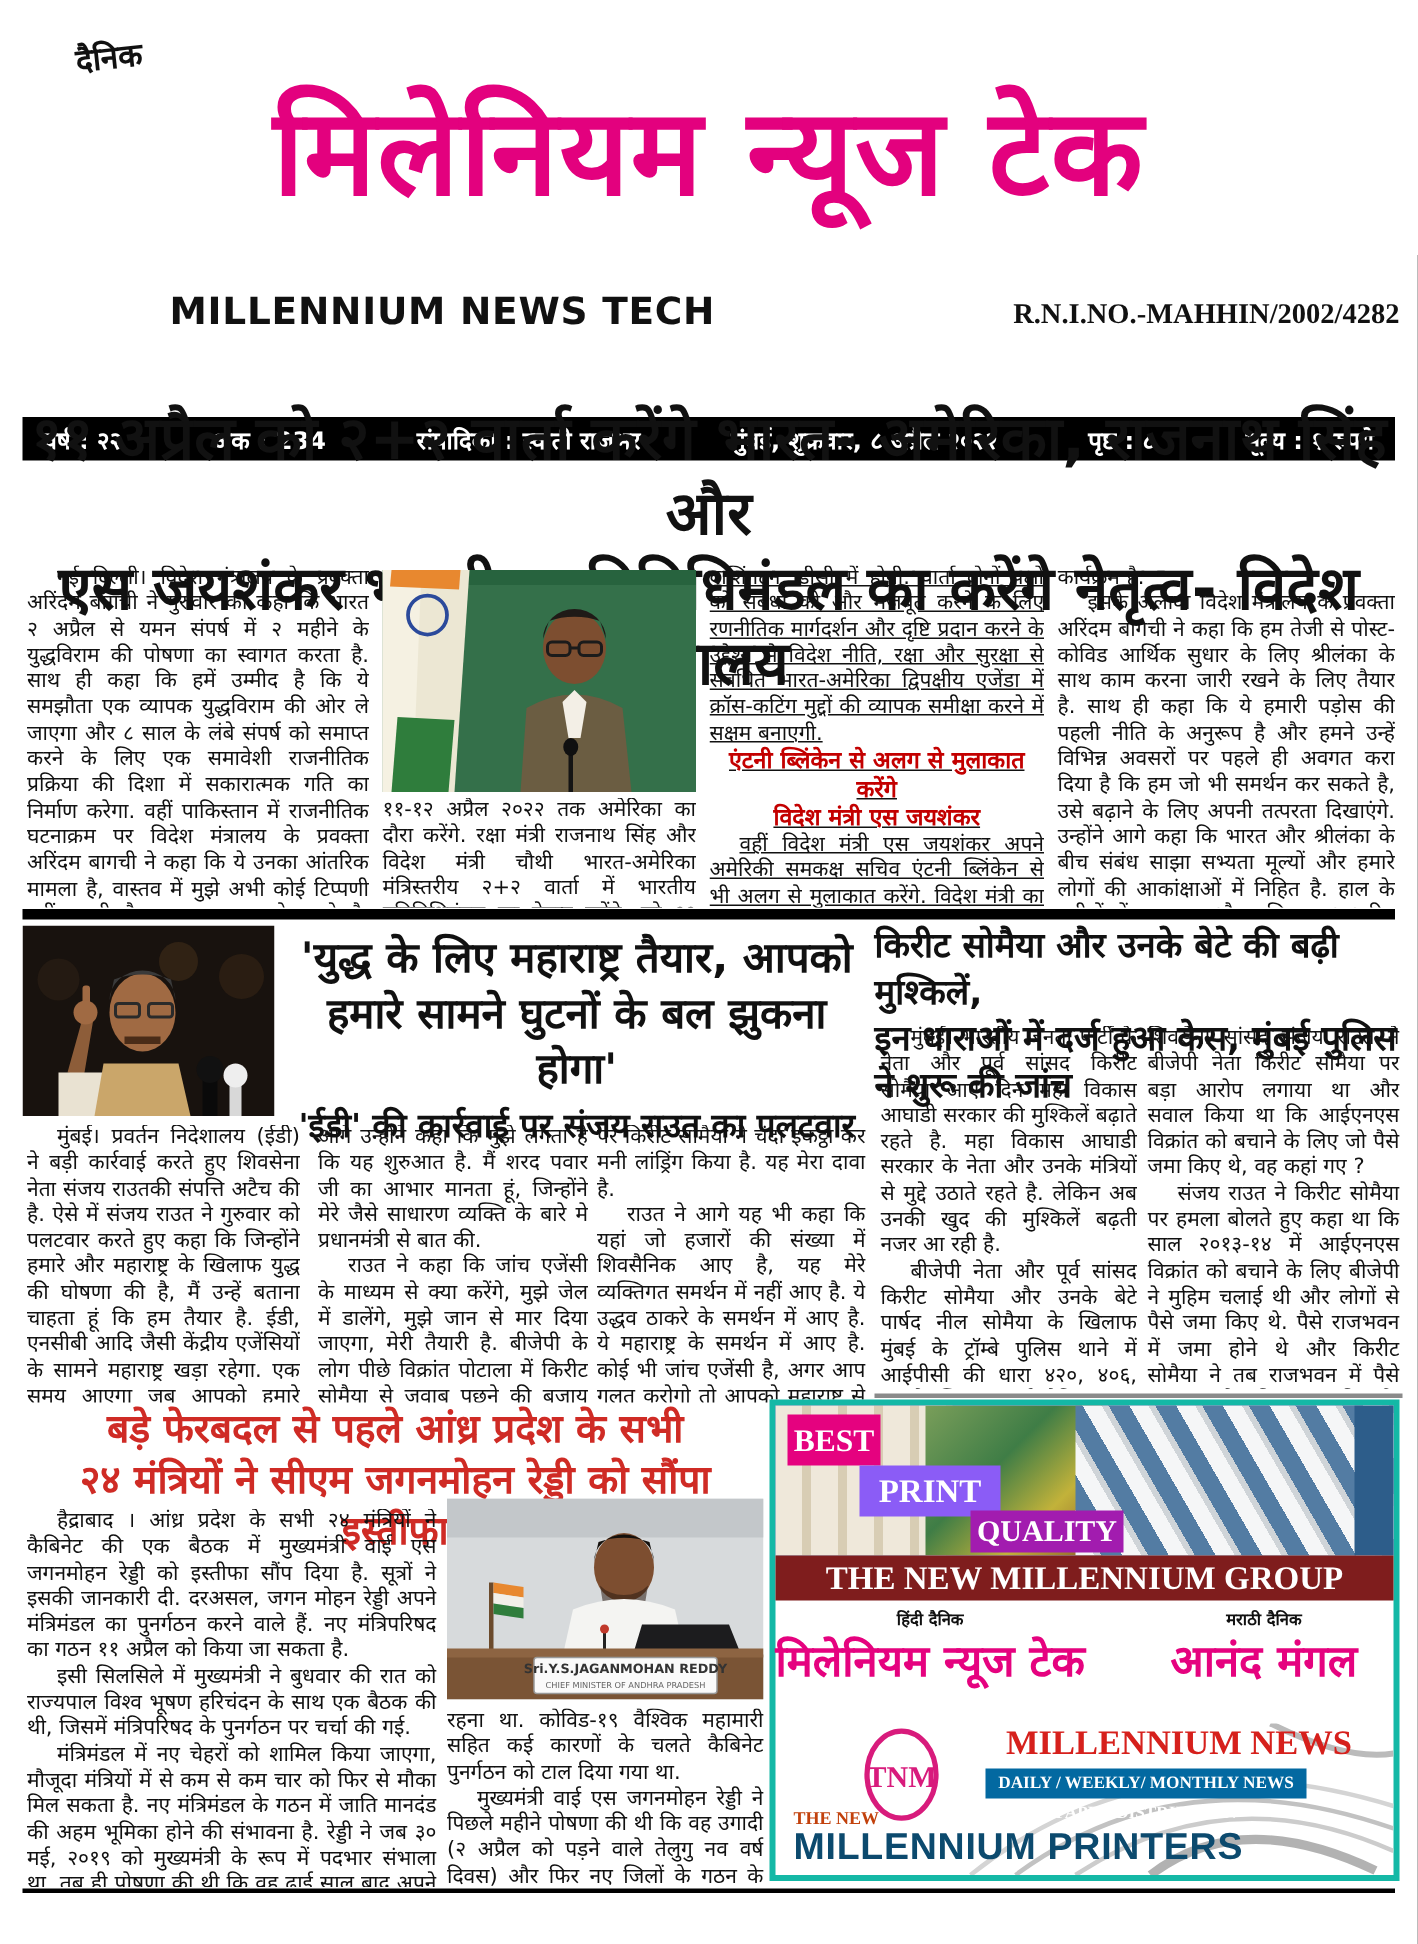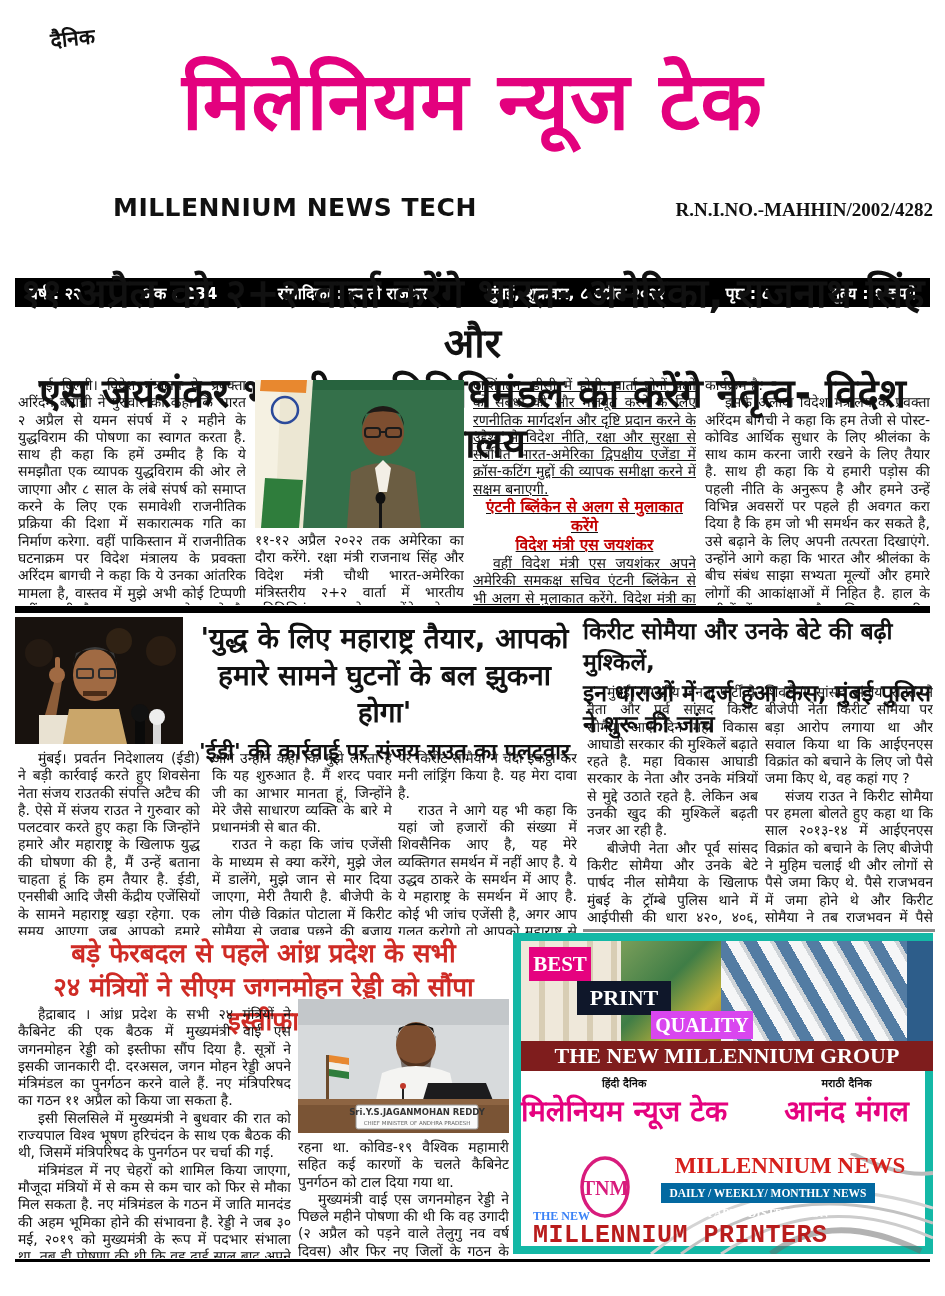--- a/index.html
+++ b/index.html
@@ -27,48 +27,48 @@
   
   .raut-head{left:192px;top:620px;width:385px;text-align:center;font-weight:800;}
   .raut-h1{font-size:28px;line-height:37px;}
   .raut-h2{font-size:22px;line-height:30px;margin-top:6px;}
   
   .som-head{left:583px;top:616px;width:352px;text-align:left;font-size:23px;line-height:31px;font-weight:800;}
   
   .andhra-head{left:15px;top:936px;width:497px;text-align:center;font-size:26px;line-height:34px;
                font-weight:800;color:#cf2b25;}
   
-  .adbox{left:513px;top:933px;width:420px;height:321px;border:8px solid #14b8a6;box-sizing:border-box;background:#fff;}
+  .adbox{left:513px;top:933px;width:420px;height:321px;border:4px solid #14b8a6;box-sizing:border-box;background:#fff;}
   .collage{position:absolute;left:0;top:0;width:412px;height:100px;overflow:hidden;background:#4a7ba6;}
   .collage .samples{position:absolute;left:0;top:0;width:118px;height:100px;
       background:repeating-linear-gradient(90deg,#efe8da 0 18px,#d8cdb4 18px 24px);}
   .collage .cables{position:absolute;left:100px;top:0;width:118px;height:100px;
       background:linear-gradient(135deg,#7a9e5a,#3f7d46 40%,#c2b23a 70%,#8a5a2a);}
   .collage .press{position:absolute;left:200px;top:0;width:212px;height:100px;
       background:repeating-linear-gradient(60deg,#f5f6f7 0 11px,#cfd4d8 11px 15px,#537ca3 15px 27px);}
   .collage .machine{position:absolute;right:0;top:0;width:26px;height:100px;background:#2d5d8a;}
   .badge{position:absolute;color:#fff;font-family:"Liberation Serif",serif;font-weight:700;
          display:flex;align-items:center;justify-content:center;}
   .badge.best{left:8px;top:6px;width:62px;height:34px;background:#e5027f;font-size:21px;}
-  .badge.print{left:56px;top:40px;width:94px;height:34px;background:#0f172a;font-size:22px;}
-  .badge.quality{left:130px;top:70px;width:102px;height:28px;background:#d946ef;font-size:20px;}
+  .badge.print{left:56px;top:40px;width:94px;height:34px;background:#8b5cf6;font-size:22px;}
+  .badge.quality{left:130px;top:70px;width:102px;height:28px;background:#a21caf;font-size:20px;}
   .ad-band{position:absolute;left:0;top:100px;width:412px;height:30px;background:#7f1d1d;color:#fff;
            font-family:"Liberation Serif",serif;font-size:22px;font-weight:700;text-align:center;line-height:30px;}
   .papers{position:absolute;left:0;top:130px;width:412px;height:82px;display:flex;gap:33px;}
   .paper{flex:1;text-align:center;}
   .paper .lbl{font-size:11px;font-weight:700;margin-top:4px;}
   .paper .nm{font-size:29px;font-weight:800;color:#e5027f;line-height:1.5;white-space:nowrap;}
   .adbottom{position:absolute;left:0;top:212px;width:412px;height:101px;}
   .agency{position:absolute;left:138px;top:0;width:262px;text-align:center;color:#d6201c;
           font-family:"Liberation Serif",serif;font-weight:700;font-size:23px;}
   .distbar{position:absolute;left:140px;top:30px;width:214px;height:20px;background:#0369a1;color:#fff;
            font-family:"Liberation Serif",serif;font-weight:700;font-size:11.5px;text-align:center;line-height:20px;}
-  .thenew{position:absolute;left:12px;top:56px;font-family:"Liberation Serif",serif;font-weight:800;font-size:12px;color:#3b82f6;}
-  .printers{position:absolute;left:12px;top:68px;width:330px;font-family:Liberation Mono, monospace;
-            font-weight:800;font-size:25px;color:#b91c1c;letter-spacing:.5px;}
+  .thenew{position:absolute;left:12px;top:56px;font-family:"Liberation Serif",serif;font-weight:800;font-size:12px;color:#c2410c;}
+  .printers{position:absolute;left:12px;top:68px;width:330px;font-family:Liberation Sans, sans-serif;
+            font-weight:800;font-size:25px;color:#0c4a6e;letter-spacing:.5px;}
 </style>
 </head>
 <body>
 
 <div class="page">
 
   <div class="abs daily">दैनिक</div>
   <div class="abs mast-title">मिलेनियम न्यूज टेक</div>
   <div class="abs mast-en">MILLENNIUM NEWS TECH</div>
   <div class="abs rni">R.N.I.NO.-MAHHIN/2002/4282</div>

